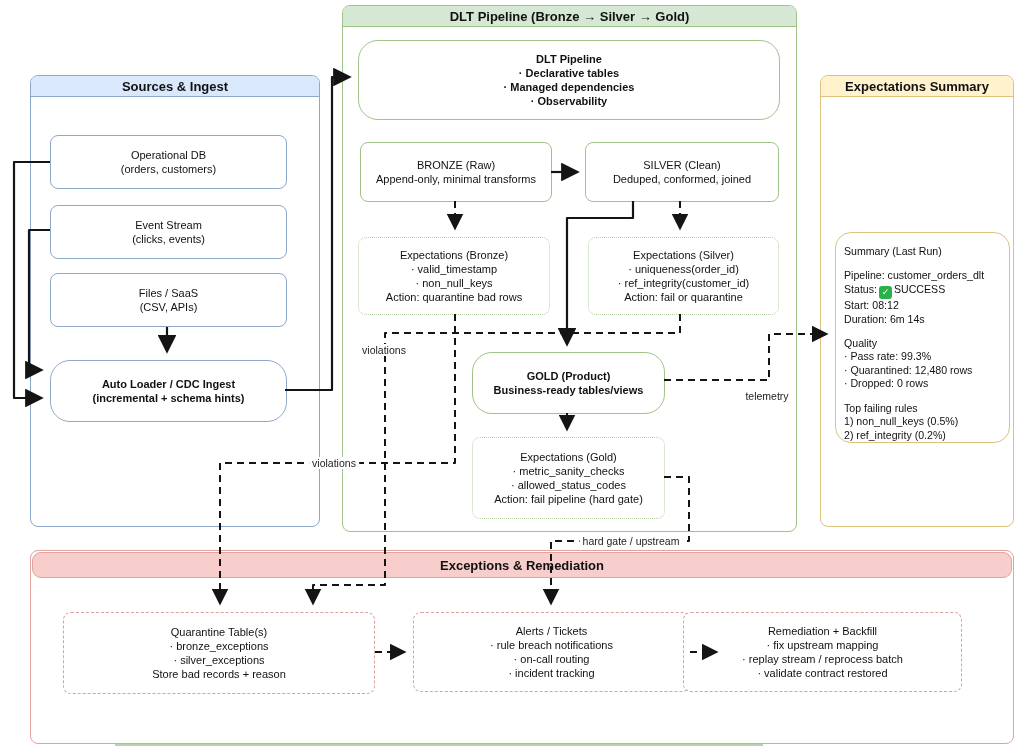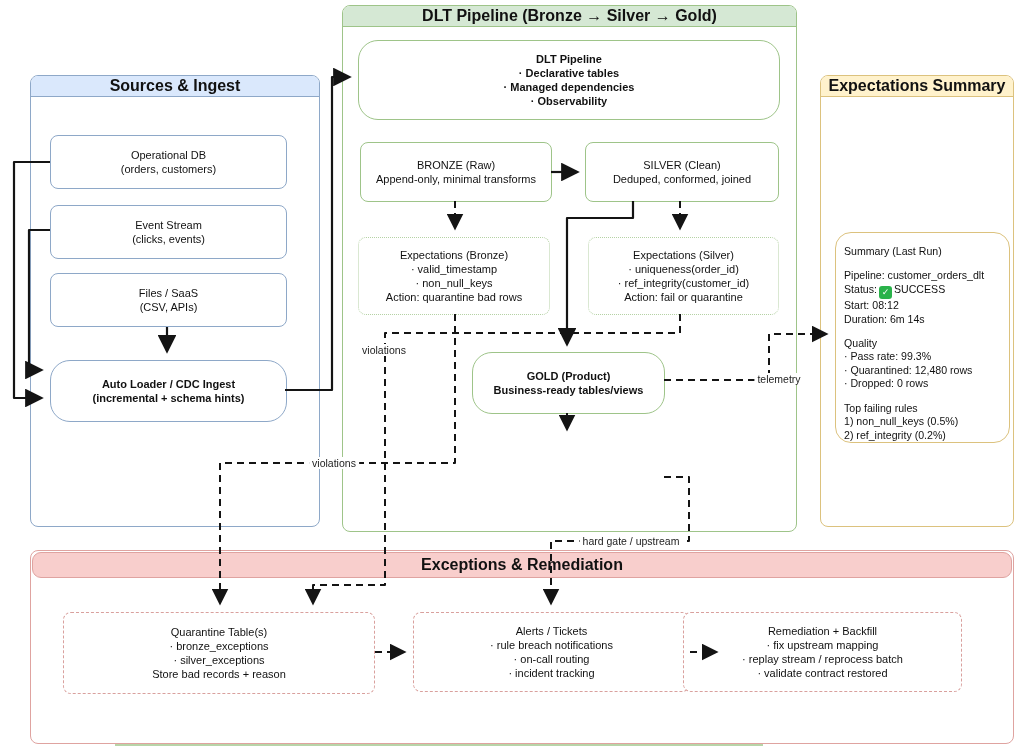--- a/index.html
+++ b/index.html
@@ -3,21 +3,21 @@
 <meta charset="utf-8">
 <style>
   html,body{margin:0;padding:0;background:#ffffff;}
   .canvas{
     position:relative;width:1024px;height:748px;background:#ffffff;overflow:hidden;
     font-family:"Liberation Sans","DejaVu Sans",sans-serif;color:#111;
   }
   .container{position:absolute;background:#fff;border:1px solid;border-radius:8px;}
   .chead{
     position:absolute;left:0;right:0;top:0;height:20px;display:flex;align-items:center;justify-content:center;
-    font-weight:bold;font-size:16px;border-bottom:1px solid;border-radius:7px 7px 0 0;
+    font-weight:bold;font-size:13px;border-bottom:1px solid;border-radius:7px 7px 0 0;
   }
   .chead-pill{
     left:1px;right:1px;top:1px;height:24px;border:1px solid;border-radius:9px;
   }
   .node{
     position:absolute;display:flex;flex-direction:column;align-items:center;justify-content:center;
     text-align:center;font-size:11px;line-height:14px;background:#fff;border-radius:8px;
   }
   .b-blue{border:1px solid #8ea8c8;}
   .b-green{border:1px solid #9ec489;}
@@ -106,20 +106,26 @@
     <div class="ln">· uniqueness(order_id)</div>
     <div class="ln">· ref_integrity(customer_id)</div>
     <div class="ln">Action: fail or quarantine</div>
   </div>
 
   <div class="node b-green bold" style="left:472px;top:352px;width:191px;height:60px;">
     <div class="ln">GOLD (Product)</div>
     <div class="ln">Business-ready tables/views</div>
   </div>
 
+  <div class="node b-green-dot" style="left:472px;top:437px;width:191px;height:80px;">
+    <div class="ln">Expectations (Gold)</div>
+    <div class="ln">· metric_sanity_checks</div>
+    <div class="ln">· allowed_status_codes</div>
+    <div class="ln">Action: fail pipeline (hard gate)</div>
+  </div>
 
   <div class="node b-yellow summary-card" style="left:835px;top:232px;width:175px;height:211px;padding-left:8px;">
     <div class="sline">Summary (Last Run)</div>
     <div class="sgap"></div>
     <div class="sline">Pipeline: customer_orders_dlt</div>
     <div class="sline"><span>Status:</span><span class="check">✓</span><span>SUCCESS</span></div>
     <div class="sline">Start: 08:12</div>
     <div class="sline">Duration: 6m 14s</div>
     <div class="sgap"></div>
     <div class="sline">Quality</div>
@@ -173,17 +179,17 @@
       <path d="M 680 314 V 333 H 385 V 585 H 313 V 603" marker-end="url(#ah)"></path>
       <path d="M 664 477 H 689 V 541 H 551 V 603" marker-end="url(#ah)"></path>
       <path d="M 664 380 H 769 V 334 H 826" marker-end="url(#ah)"></path>
       <path d="M 375 652 H 404" marker-end="url(#ah)"></path>
       <path d="M 690 652 H 716" marker-end="url(#ah)"></path>
     </g>
   </svg>
 
   <div class="edge-label" style="left:384px;top:350px;">violations</div>
   <div class="edge-label" style="left:334px;top:463px;">violations</div>
-  <div class="edge-label" style="left:767px;top:379px;margin-left:12px;">telemetry</div>
+  <div class="edge-label" style="left:767px;top:396px;">telemetry</div>
   <div class="edge-label" style="left:631px;top:541px;">hard gate / upstream</div>
 
   <div class="bottom-edge-line"></div>
 </div>
 
 </body></html>

